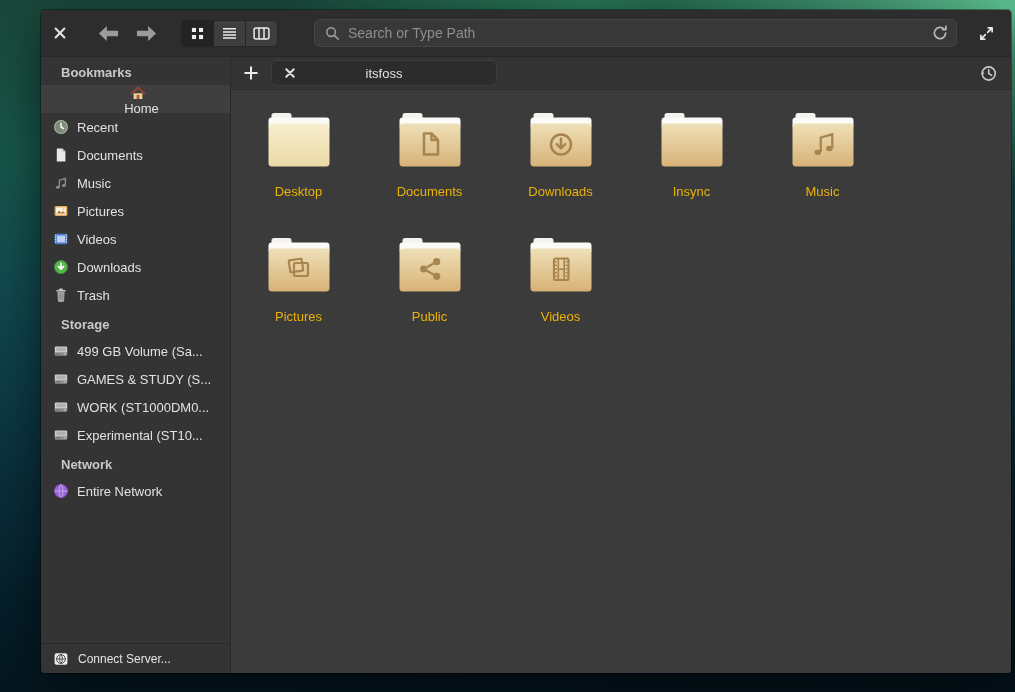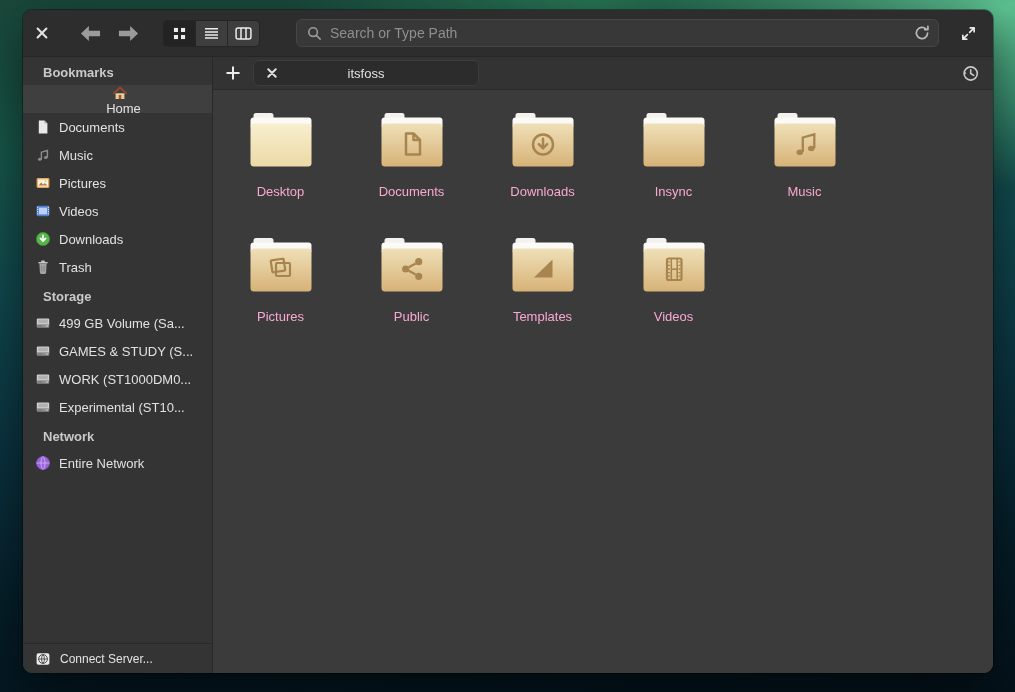--- a/index.html
+++ b/index.html
@@ -8,22 +8,22 @@
 
   .desktop {
     position:relative; width:1015px; height:692px;
     background:
       radial-gradient(55% 42% at 99% 1%, rgba(111,224,166,.8), rgba(111,224,166,0) 62%),
       radial-gradient(45% 28% at 58% 0%, rgba(52,150,104,.55), rgba(52,150,104,0) 65%),
       linear-gradient(176deg, #1a473a 0%, #17574a 20%, #11494f 38%, #0b3441 58%, #051e29 80%, #04121b 100%);
   }
 
   .window {
-    position:absolute; left:23px; top:10px; width:970px; height:663px;
-    border-radius:9px; overflow:hidden; background:#3b3b3b;
+    position:absolute; left:41px; top:10px; width:970px; height:663px;
+    border-radius:4px; overflow:hidden; background:#3b3b3b;
     box-shadow:0 18px 50px rgba(0,0,0,.55), 0 0 0 1px rgba(0,0,0,.35);
     display:flex; flex-direction:column;
   }
 
   
   .toolbar {
     flex:0 0 47px; background:#2d2d2d; border-bottom:1px solid #262626;
     display:flex; align-items:center;
   }
   .tb-btn {
@@ -110,21 +110,21 @@
 
   
   .files {
     flex:1; background:#3b3b3b; padding:22px 0 0 2px; overflow:hidden;
   }
   .files-grid { display:flex; flex-wrap:wrap; width:660px; row-gap:38px; }
   .cell {
     width:131px; display:flex; flex-direction:column; align-items:center; cursor:pointer;
   }
   .cell svg { width:64px; height:56px; }
-  .cell .lbl { margin-top:12px; font-size:13px; color:#f9a8d4; }
+  .cell .lbl { margin-top:12px; font-size:13px; color:#eab308; }
 </style>
 </head>
 <body>
 
 <div class="desktop">
   <div class="window">
 
     <div class="toolbar">
       <button class="tb-btn btn-close">
         <svg viewBox="0 0 12 12" width="12" height="12">
@@ -198,20 +198,30 @@
                   <path d="M1.8 8.3 8 2.6l6.2 5.7" fill="none" stroke="#8a4632" stroke-width="2.2" stroke-linecap="round"></path>
                   <path d="M3.6 8.2h8.8v5.8H3.6z" fill="#e9cd9a"></path>
                   <path d="M6.7 9.9h2.6v4.1H6.7z" fill="#a55527"></path>
                 </svg>
               </span>
               <span>Home</span>
             </div>
             <div class="side-item">
               <span class="ic">
                 <svg viewBox="0 0 16 16">
+                  <circle cx="8" cy="8" r="6.4" fill="#7c8a77"></circle>
+                  <circle cx="8" cy="8" r="6.4" fill="none" stroke="#a9b4a2" stroke-width="1.1"></circle>
+                  <path d="M8 4.6V8l2.6 1.6" stroke="#fff" stroke-width="1.5" fill="none" stroke-linecap="round"></path>
+                </svg>
+              </span>
+              <span>Recent</span>
+            </div>
+            <div class="side-item">
+              <span class="ic">
+                <svg viewBox="0 0 16 16">
                   <path d="M3.8 1.6h5.6l3 3v9.8H3.8z" fill="#e9e9e9"></path>
                   <path d="M9.4 1.6l3 3h-3z" fill="#b5b5b5"></path>
                 </svg>
               </span>
               <span>Documents</span>
             </div>
             <div class="side-item">
               <span class="ic">
                 <svg viewBox="0 0 16 16">
                   <path d="M6.4 12.2V5.2l6-1.7v7" fill="none" stroke="#8d8d8d" stroke-width="1.4"></path>
@@ -482,35 +492,20 @@
                       <circle cx="25.7" cy="32" r="3.6"></circle>
                       <circle cx="38.7" cy="39.3" r="3.6"></circle>
                     </g>
                     <path d="M28.8 30.2l6.8-3.8M28.8 33.8l6.8 3.8" stroke="#a8854f" stroke-width="2.3"></path>
                   </svg></div>
                 <div class="lbl">Public</div>
               </div>
               <div class="cell">
                 <div><svg viewBox="0 0 64 56">
                     <defs>
-                      <linearGradient id="grad-templates" x1="0" y1="0" x2="0" y2="1">
-                        <stop offset="0" stop-color="#efe0b8"></stop>
-                        <stop offset="1" stop-color="#d7b277"></stop>
-                      </linearGradient>
-                    </defs>
-                    <path d="M4.5 8 V3.5 A2.5 2.5 0 0 1 7 1 h15 a2.5 2.5 0 0 1 2.5 2.5 V8 z" fill="#f3f2ee"></path>
-                    <rect x="1.5" y="5.5" width="61" height="11" rx="3" fill="#fbfaf7"></rect>
-                    <rect x="1.5" y="11.5" width="61" height="43" rx="3.5" fill="url(#grad-templates)"></rect>
-                    <path d="M23 40.5h18.5v-18z" fill="#a8854f"></path>
-                  </svg></div>
-                <div class="lbl">Templates</div>
-              </div>
-              <div class="cell">
-                <div><svg viewBox="0 0 64 56">
-                    <defs>
                       <linearGradient id="grad-film" x1="0" y1="0" x2="0" y2="1">
                         <stop offset="0" stop-color="#efe0b8"></stop>
                         <stop offset="1" stop-color="#d7b277"></stop>
                       </linearGradient>
                     </defs>
                     <path d="M4.5 8 V3.5 A2.5 2.5 0 0 1 7 1 h15 a2.5 2.5 0 0 1 2.5 2.5 V8 z" fill="#f3f2ee"></path>
                     <rect x="1.5" y="5.5" width="61" height="11" rx="3" fill="#fbfaf7"></rect>
                     <rect x="1.5" y="11.5" width="61" height="43" rx="3.5" fill="url(#grad-film)"></rect>
                     <rect x="25" y="21.5" width="14.5" height="21.5" rx="1.8" fill="none" stroke="#a8854f" stroke-width="2.2"></rect>
                     <path d="M29.3 22v21M35.2 22v21" stroke="#a8854f" stroke-width="1.6"></path>

